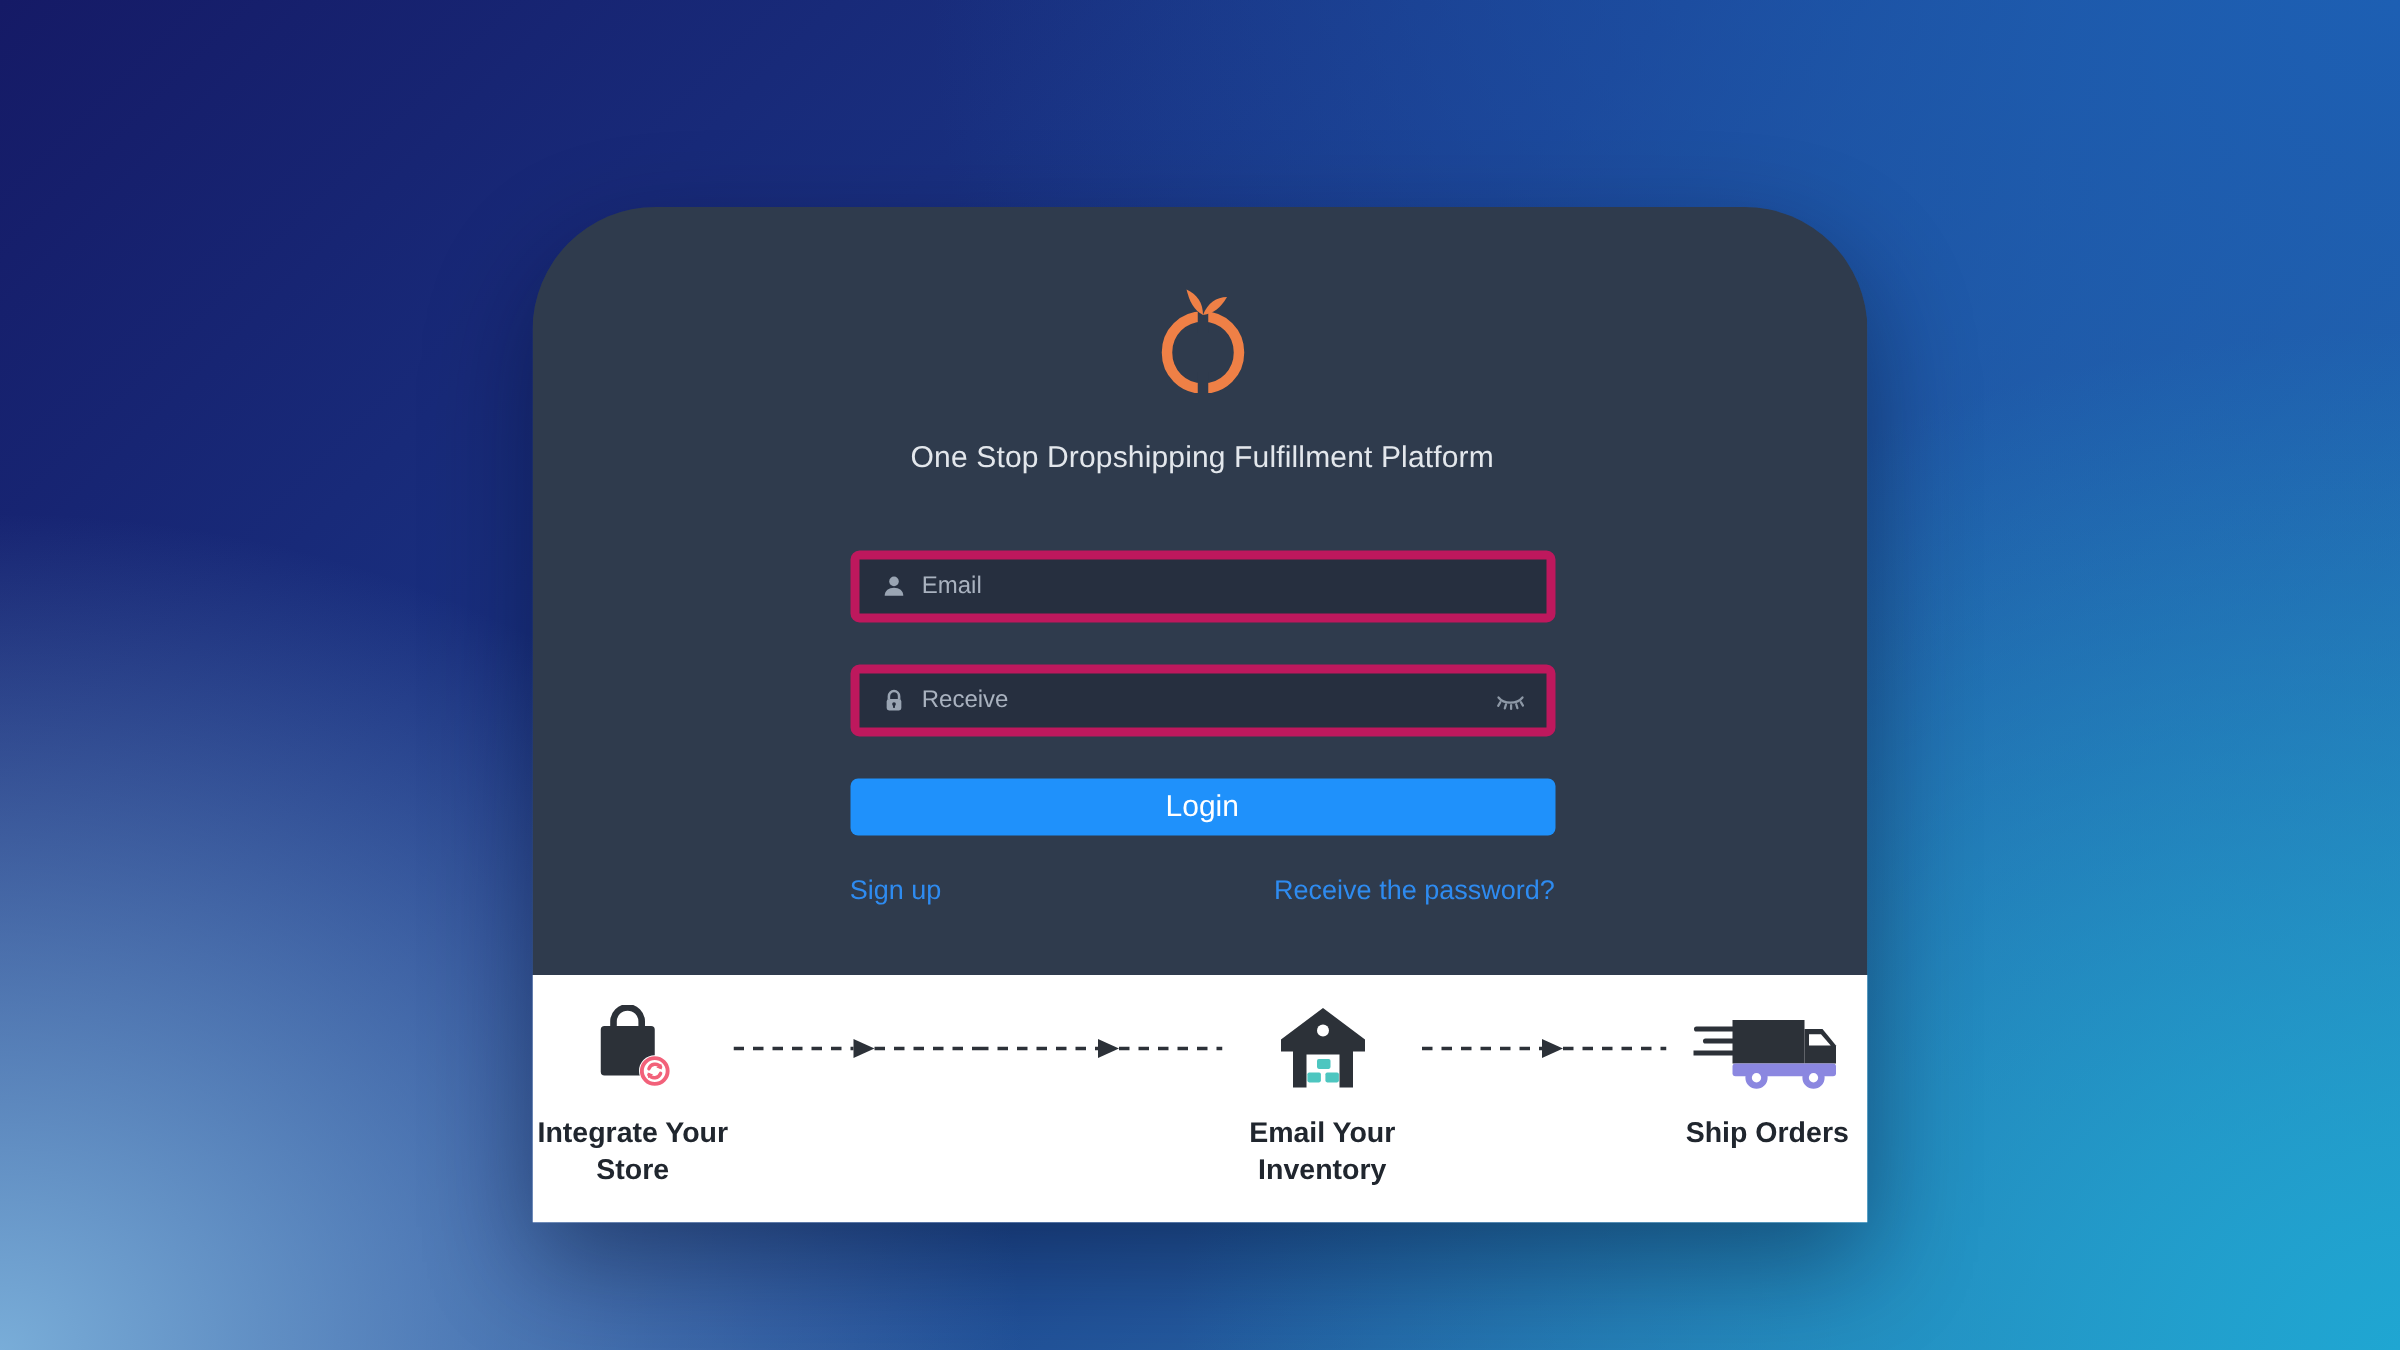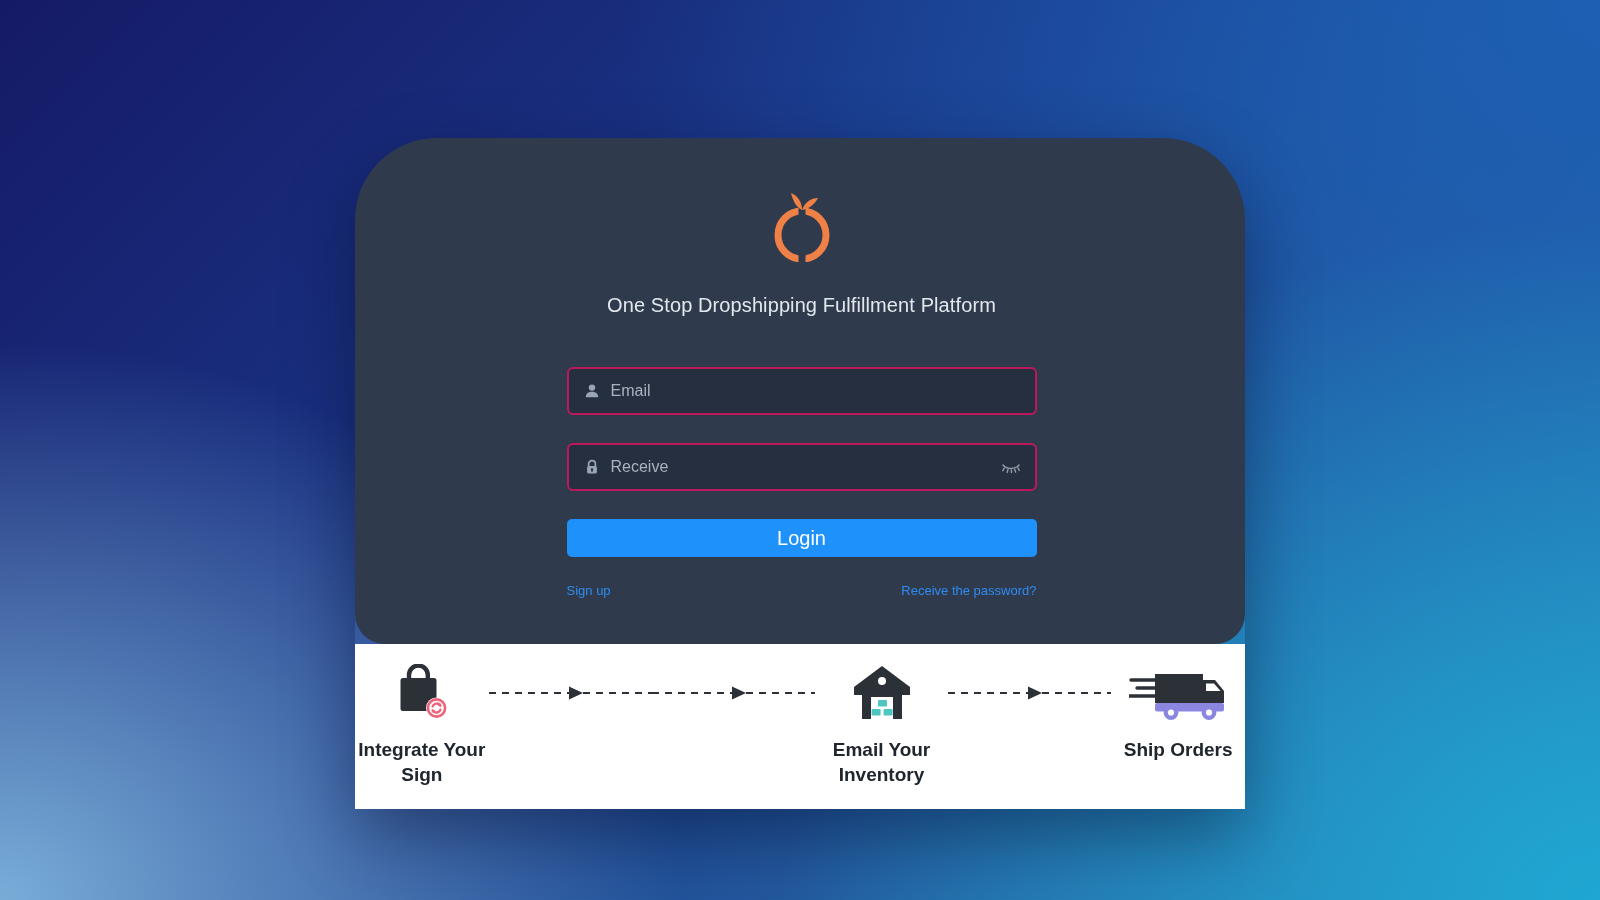--- a/index.html
+++ b/index.html
@@ -35,21 +35,20 @@
     top: 138px;
     width: 890px;
     border-radius: 82px 82px 0 0;
     overflow: hidden;
     box-shadow: 0 26px 70px rgba(3, 10, 35, 0.42);
   }
 
   .card-top {
     background: #2f3b4d;
     padding: 42px 0 46px 3px;
-    border-radius: 30px;
   }
 
   
   .logo-wrap {
     display: flex;
     justify-content: center;
     margin-top: 8px;
   }
   .logo-wrap svg { display: block; }
 
@@ -66,21 +65,21 @@
   
   .form {
     width: 470px;
     margin: 50px auto 0 auto;
   }
 
   .field {
     position: relative;
     height: 48px;
     background: #262f3f;
-    border: 2px solid #be185d;
+    border: 6px solid #be185d;
     border-radius: 6px;
     display: flex;
     align-items: center;
     padding: 0 14px;
     margin-bottom: 28px;
   }
 
   .field .f-icon {
     width: 18px;
     height: 18px;
@@ -131,21 +130,21 @@
   }
 
   .links {
     display: flex;
     justify-content: space-between;
     align-items: center;
     margin-top: 26px;
   }
   .links a {
     color: #2e8bf0;
-    font-size: 13px;
+    font-size: 18px;
     text-decoration: none;
     cursor: pointer;
   }
 
   
   .steps {
     background: #ffffff;
     padding: 18px 0 22px 0;
     display: flex;
     align-items: flex-start;
@@ -260,21 +259,21 @@
             <path d="M18 14 V11 C18 5.8 22.2 1.6 27.4 1.6 C32.6 1.6 36.8 5.8 36.8 11 V14" fill="none" stroke="#2c3138" stroke-width="4.4"></path>
             <rect x="9.5" y="14" width="36" height="33" rx="2.5" fill="#2c3138"></rect>
             <circle cx="45.5" cy="44" r="10.5" fill="#ffffff"></circle>
             <circle cx="45.5" cy="44" r="8.6" fill="none" stroke="#f2617a" stroke-width="2.6"></circle>
             <path d="M41.6 42.5 A4.4 4.4 0 0 1 49.4 41.4" fill="none" stroke="#f2617a" stroke-width="2.3" stroke-linecap="round"></path>
             <path d="M49.4 45.6 A4.4 4.4 0 0 1 41.6 46.6" fill="none" stroke="#f2617a" stroke-width="2.3" stroke-linecap="round"></path>
             <path d="M49.9 39.2 L50.2 43 L46.6 41.6 Z" fill="#f2617a"></path>
             <path d="M41.1 48.8 L40.8 45 L44.4 46.4 Z" fill="#f2617a"></path>
           </svg>
         </div>
-        <div class="step-label">Integrate Your Sign</div>
+        <div class="step-label">Integrate Your Store</div>
       </div>
 
       <div class="connector">
         <svg width="163" height="16" viewBox="0 0 163 16">
           <line x1="0" y1="8" x2="80" y2="8" stroke="#2c3138" stroke-width="2.2" stroke-dasharray="7 6"></line>
           <path d="M80 1.6 L94 8 L80 14.4 Z" fill="#2c3138"></path>
           <line x1="94" y1="8" x2="163" y2="8" stroke="#2c3138" stroke-width="2.2" stroke-dasharray="7 6"></line>
         </svg>
       </div>
 

